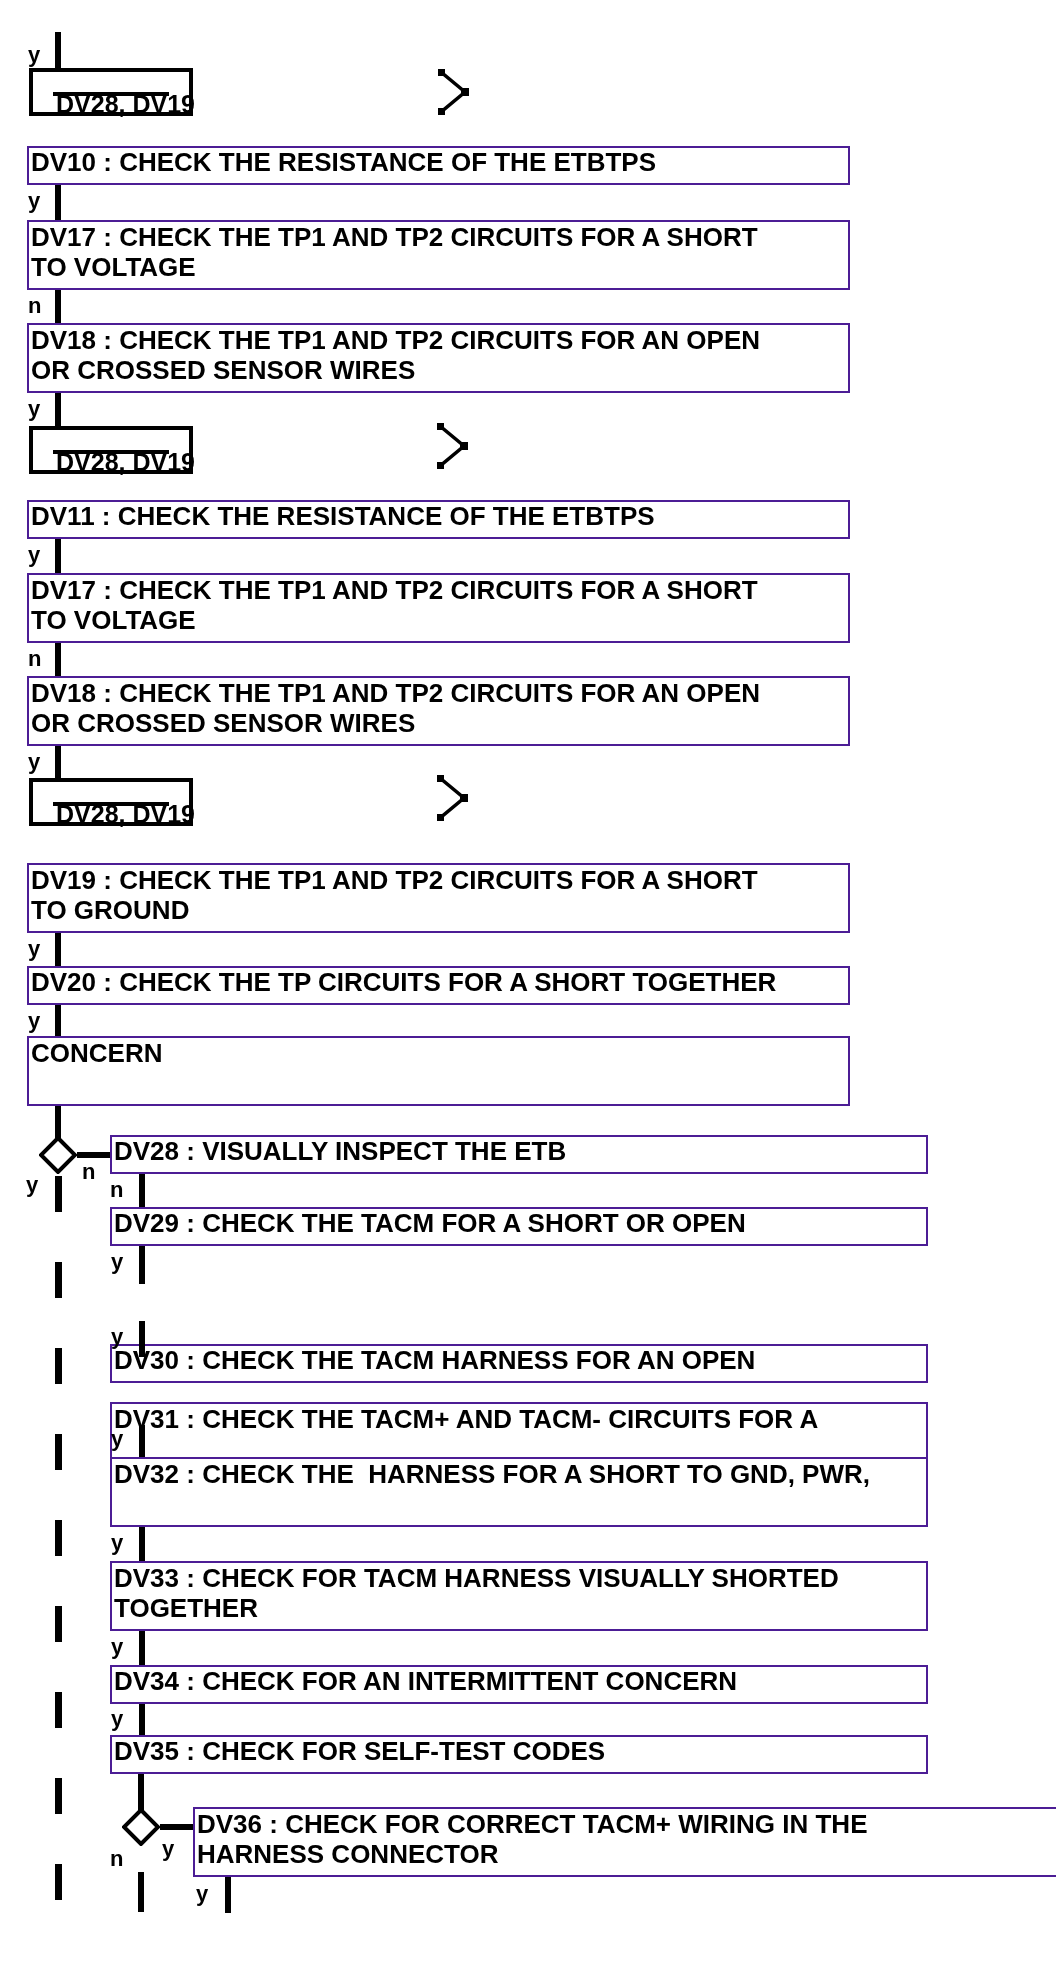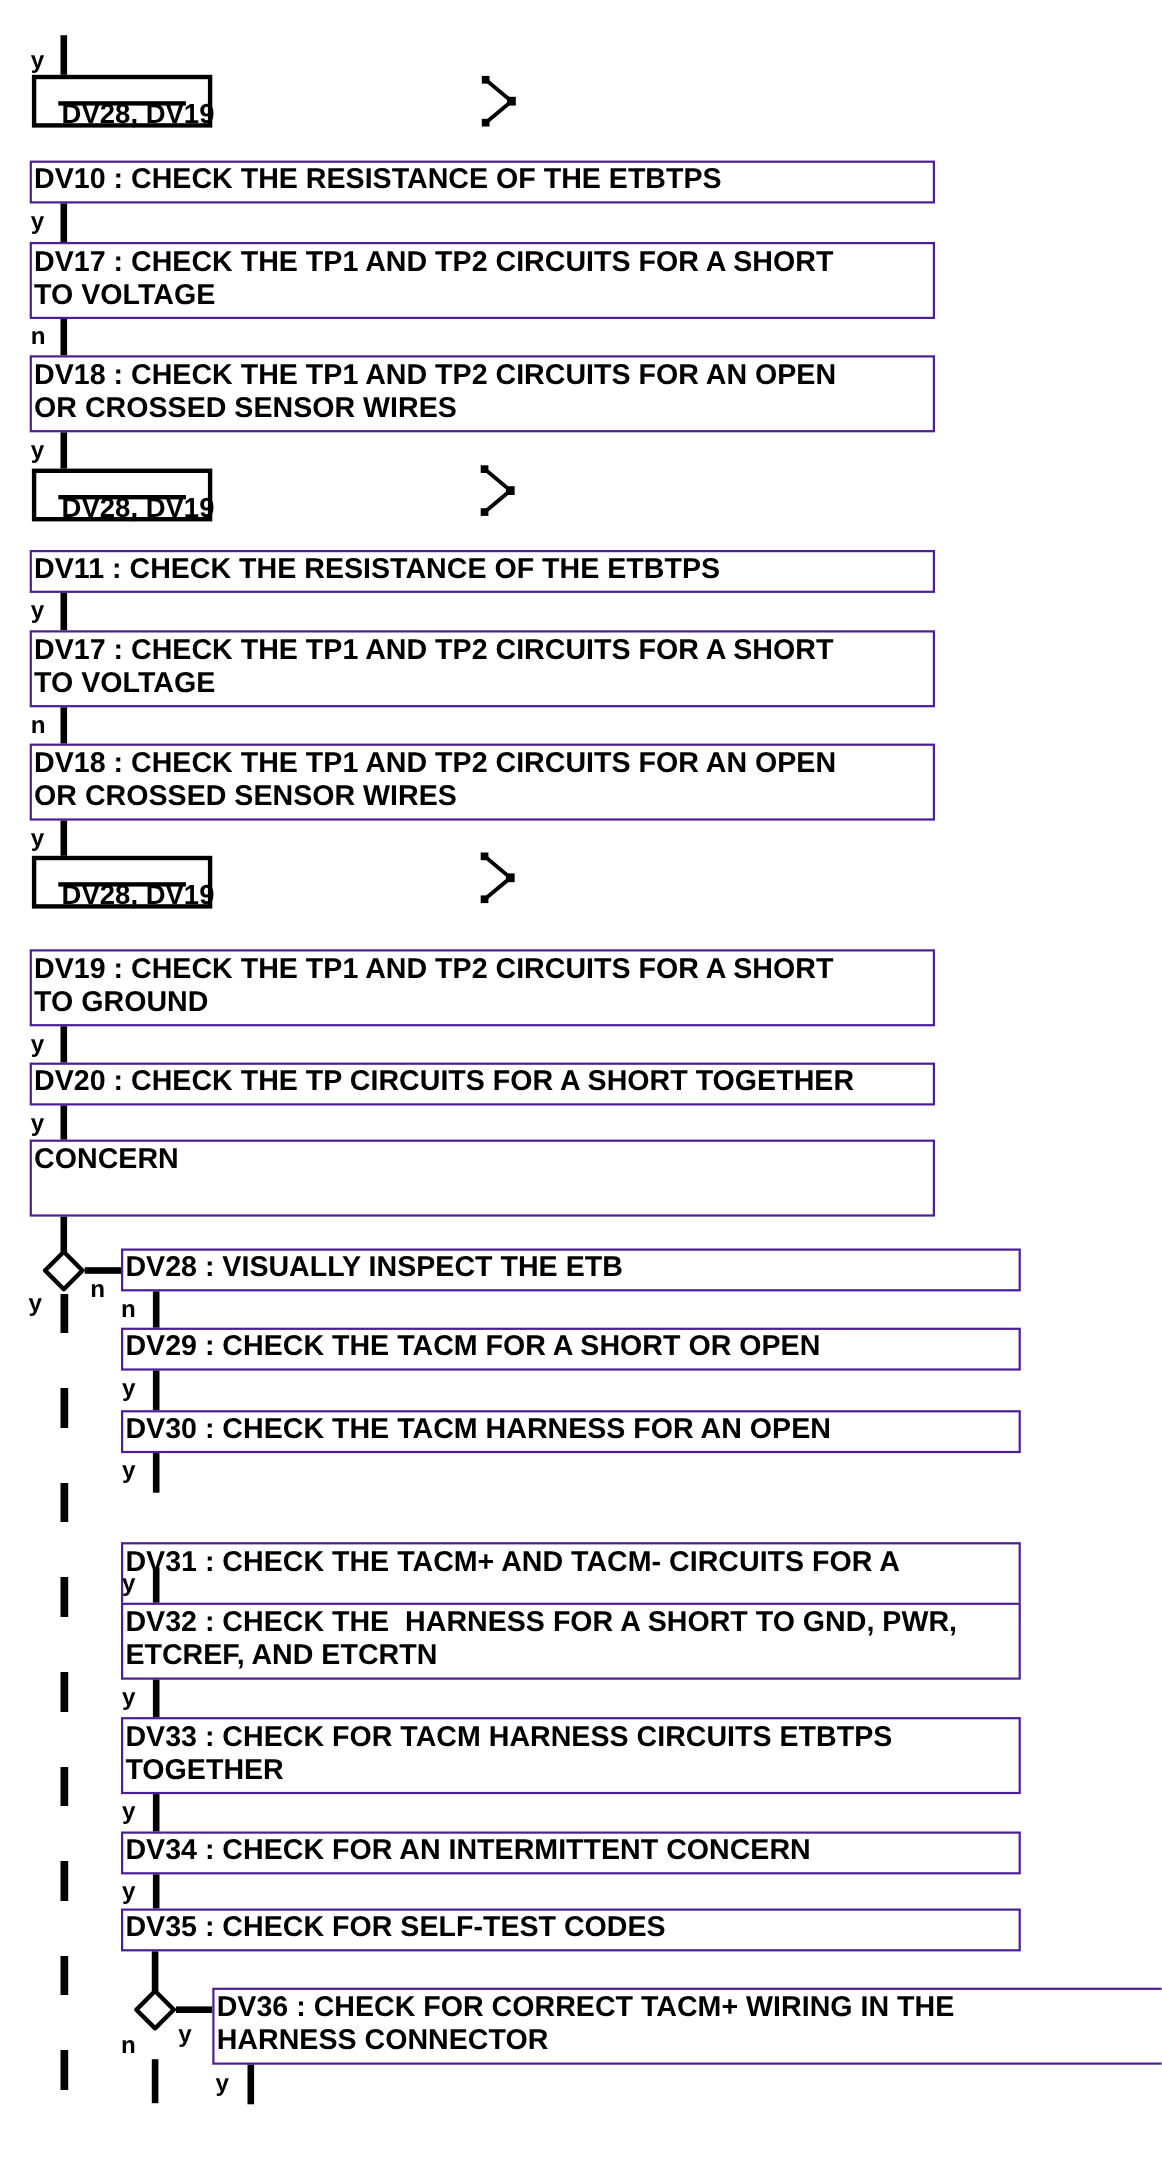--- a/index.html
+++ b/index.html
@@ -119,38 +119,37 @@
 <div class="box w2 h1" style="top:1135px">
   <div class="ln">DV28 : VISUALLY INSPECT THE ETB</div>
 </div>
 <div class="lbl" style="left:110px;top:1179px">n</div>
 <div class="stub" style="left:139px;top:1174px;height:35px"></div>
 <div class="box w2 h1" style="top:1207px">
   <div class="ln">DV29 : CHECK THE TACM FOR A SHORT OR OPEN</div>
 </div>
 <div class="lbl" style="left:111px;top:1251px">y</div>
 <div class="stub" style="left:139px;top:1246px;height:38px"></div>
-<div class="box w2 h1" style="top:1282px">
+<div class="box w2 h1" style="top:1344px">
   <div class="ln">DV30 : CHECK THE TACM HARNESS FOR AN OPEN</div>
 </div>
 <div class="lbl" style="left:111px;top:1326px">y</div>
 <div class="stub" style="left:139px;top:1321px;height:36px"></div>
 <div class="box w2 h2" style="top:1402px">
   <div class="ln">DV31 : CHECK THE TACM+ AND TACM- CIRCUITS FOR A</div>
 </div>
 <div class="lbl" style="left:111px;top:1428px">y</div>
 <div class="stub" style="left:139px;top:1425px;height:34px"></div>
 <div class="box w2 h2" style="top:1457px">
   <div class="ln">DV32 : CHECK THE  HARNESS FOR A SHORT TO GND, PWR,</div>
-  <div class="ln">ETCREF, AND ETCRTN</div>
 </div>
 <div class="lbl" style="left:111px;top:1532px">y</div>
 <div class="stub" style="left:139px;top:1527px;height:36px"></div>
 <div class="box w2 h2" style="top:1561px">
-  <div class="ln">DV33 : CHECK FOR TACM HARNESS CIRCUITS ETBTPS</div>
+  <div class="ln">DV33 : CHECK FOR TACM HARNESS VISUALLY SHORTED</div>
   <div class="ln">TOGETHER</div>
 </div>
 <div class="lbl" style="left:111px;top:1636px">y</div>
 <div class="stub" style="left:139px;top:1631px;height:36px"></div>
 <div class="box w2 h1" style="top:1665px">
   <div class="ln">DV34 : CHECK FOR AN INTERMITTENT CONCERN</div>
 </div>
 <div class="lbl" style="left:111px;top:1708px">y</div>
 <div class="stub" style="left:139px;top:1704px;height:33px"></div>
 <div class="box w2 h1" style="top:1735px">

